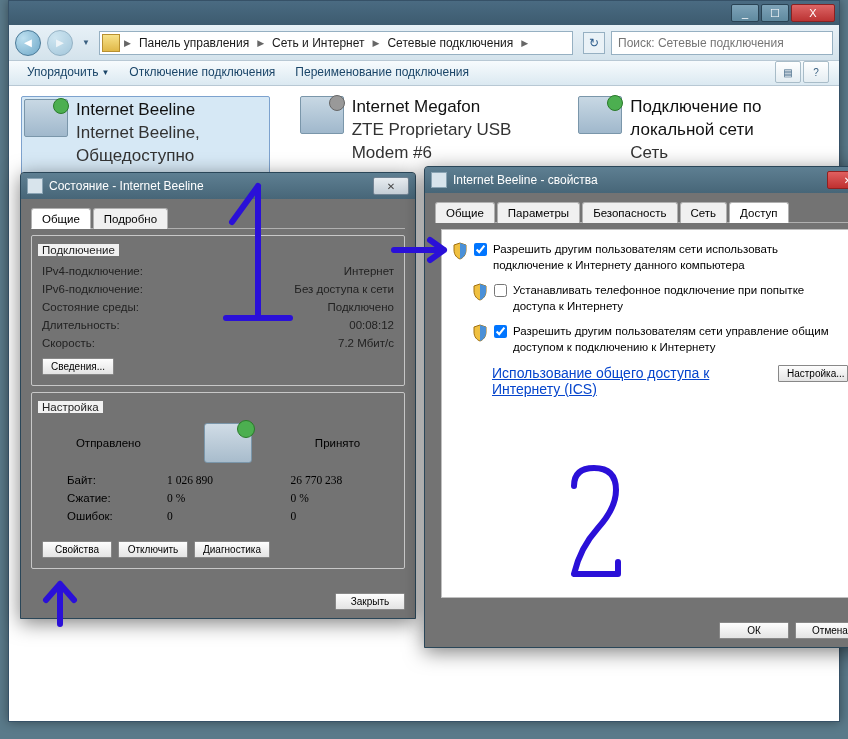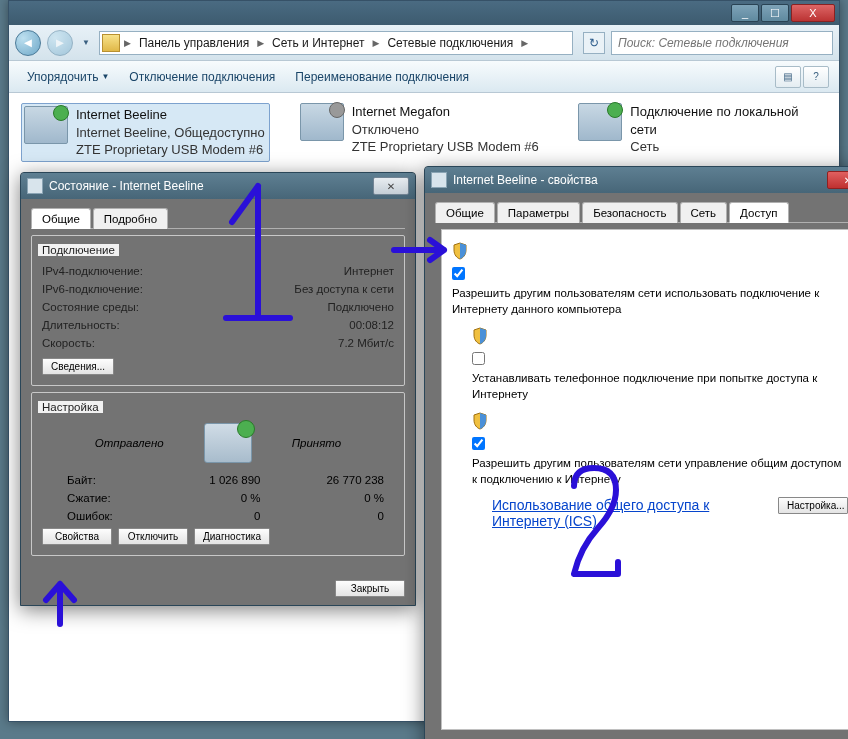--- a/index.html
+++ b/index.html
@@ -33,40 +33,40 @@
 .small-drop { width: 14px; height: 22px; display:flex;align-items:center;justify-content:center;color:#3a6080;font-size:8px; }
 .addrbar {
   flex: 1; height: 24px; background: #fff; border: 1px solid #96b0c2;
   display: flex; align-items: center; padding: 0 2px; font-size: 12px;
 }
 .crumb { padding: 0 6px; color: #1a1a1a; cursor: pointer; display:flex;align-items:center; }
 .crumb-sep { color: #666; font-size: 9px; padding: 0 2px; }
 .addrbar .icon-folder { width: 18px; height: 18px; background: linear-gradient(#f8e28a,#e0b848); border:1px solid #b89030; margin-right:2px; }
 .refresh { width: 22px; height: 22px; margin-left: 4px; border:1px solid #96b0c2; background:#eaf2f7; display:flex;align-items:center;justify-content:center;color:#2a5a8a;font-size:12px;cursor:pointer; }
 .searchbox { width: 222px; height: 24px; background: #fff; border: 1px solid #96b0c2; padding: 0 6px; display:flex;align-items:center; }
-.searchbox input { border:none; outline:none; width:100%; font-style:italic; color:#0369a1; font-size:12px; }
+.searchbox input { border:none; outline:none; width:100%; color:#0369a1; font-size:12px; }
 
 .cmdbar {
-  height: 32px; background: linear-gradient(#f7fbfd,#dbe9f1);
-  display: flex; align-items: center; padding: 0 10px; gap: 4px;
+  height: 25px; background: linear-gradient(#f7fbfd,#dbe9f1);
+  display: flex; align-items: flex-start; padding: 0 10px; gap: 4px;
   border-bottom: 1px solid #b8c8d4; font-size: 12px;
 }
 .cmditem { color: #1a4568; padding: 4px 8px; cursor: pointer; display:flex;align-items:center;gap:3px; }
 .cmditem .drop { font-size:8px; }
 .cmdbar-right { margin-left:auto; display:flex; gap:2px; }
 .view-btn { width:26px;height:22px;border:1px solid #a8bcc8;background:linear-gradient(#fff,#e4edf2);border-radius:2px;display:flex;align-items:center;justify-content:center;font-size:10px;color:#3a6080;cursor:pointer; }
 
 .content { padding: 10px 12px; display: flex; gap: 30px; }
 .conn-item { display: flex; gap: 8px; width: 250px; cursor: pointer; }
 .conn-item.selected { background: #d6e8f5; border: 1px solid #7da2ce; padding: 2px; border-radius: 2px; }
 .conn-icon { width: 44px; height: 38px; background: linear-gradient(#c8d8e4,#a0b8cc);
   border: 1px solid #7a96aa; border-radius: 2px; position: relative; flex-shrink:0; }
 .conn-icon::after { content:''; position:absolute; right:-2px; top:-2px; width:14px;height:14px;border-radius:50%;background:#4caf50;border:1px solid #2a7a2a; }
 .conn-icon.off::after { background:#999;border-color:#666; }
-.conn-text { font-size: 13px; line-height: 1.35; color: #333; }
+.conn-text { font-size: 17px; line-height: 1.35; color: #333; }
 .conn-text .name { color: #111; }
 
 
 .dialog {
   position: absolute; background: #737373; border: 1px solid #2a4658;
   box-shadow: 0 4px 20px rgba(0,0,0,.5); border-radius: 4px 4px 0 0;
 }
 .dlg-title {
   height: 26px; background: linear-gradient(#5e7f92,#476678);
   display: flex; align-items: center; padding: 0 6px; color: #fff; font-size: 12px;
@@ -82,36 +82,36 @@
 .tabs { display:flex; border-bottom:1px solid #b0b0b0; margin-bottom:2px; }
 .tab { padding: 4px 10px 3px; background:#f0f0f0; border:1px solid #b0b0b0; border-bottom:none;
   border-radius:3px 3px 0 0; margin-right:2px; font-size:11.5px; cursor:pointer; position:relative;top:1px; }
 .tab.active { background:#fff; border-bottom:1px solid #fff; }
 .fieldset { border:1px solid #c8c8c8; border-radius:2px; padding:8px 10px 10px; margin:6px 0; }
 .fieldset > .legend { font-size:11.5px; color:#222; margin:-15px 0 6px -4px; background:#f1f1f1; padding:0 4px; display:inline-block; }
 .row { display:flex; justify-content:space-between; padding:3px 0; font-size:11.5px; }
 .row .label { color:#222; }
 .row .val { color:#222; text-align:right; }
 .btn { padding: 2px 8px; background:linear-gradient(#fdfdfd,#e4e4e4); border:1px solid #888; border-radius:1px; font-size:10px; cursor:pointer; min-width:70px; }
-.activity { display:flex; align-items:center; justify-content:center; gap:40px; margin:4px 0 8px;font-style:italic; }
+.activity { display:flex; align-items:center; justify-content:center; gap:63px; margin:4px 0 8px; }
 .act-icon { width:48px;height:40px;background:linear-gradient(#d0dce6,#a8bccc);border:1px solid #7a96aa;border-radius:3px;position:relative; }
 .act-icon::after { content:'';position:absolute;right:-4px;top:-4px;width:16px;height:16px;border-radius:50%;background:#4caf50;border:1px solid #2a7a2a; }
 .act-label { font-size:11.5px; }
 .data-row { display:flex; padding:3px 0; font-size:11.5px; }
 .data-row .k { width:100px;margin-left:25px; }
-.data-row .v1,.data-row .v2 { flex:1; text-align:right; padding-right:30px; }
+.data-row .v1,.data-row .v2 { flex:1; padding-right:30px;font-family:Liberation Serif, serif; }
 .data-row .v2 { padding-right:10px; }
-.btn-row { display:flex; gap:6px; margin-top:3px; }
+.btn-row { display:flex; gap:6px; margin-top:16px; }
 .dlg-footer { display:flex; justify-content:flex-end; padding:8px 10px; gap:6px; }
 
 
 .props-dlg { left: 424px; top: 166px; width: 452px; }
 .props-body { background:#fff; border:1px solid #c0c0c0; margin:6px; padding:6px 10px 10px; }
 .section-h { font-size:11.5px; margin:6px 0 10px; }
-.chk-row { display:flex; gap:6px; margin:6px 0 10px; align-items:flex-start;flex-direction:column; }
+.chk-row { display:flex; gap:6px; margin:6px 0 10px; align-items:flex-start; }
 .shield { width:16px;height:18px;flex-shrink:0; }
 .shield svg { width:16px;height:18px; }
 .chk-row input { margin-top:1px; }
 .chk-row label { font-size:11.5px; line-height:1.35; }
 a.link { color:#0645cc; text-decoration:underline; font-size:14px; cursor:pointer; }
 .cfg-btn { float:right; }
 
 
 .anno { position:absolute; pointer-events:none; }
 .anno-1 { left:214px; top:178px; width:86px; height:156px; }
@@ -169,21 +169,20 @@
       <div class="conn-text">
         <div class="name">Internet Beeline</div>
         <div>Internet Beeline, Общедоступно</div>
         <div>ZTE Proprietary USB Modem #6</div>
       </div>
     </div>
     <div class="conn-item">
       <div class="conn-icon off"></div>
       <div class="conn-text">
         <div class="name">Internet Megafon</div>
-        <div>Отключено</div>
         <div>ZTE Proprietary USB Modem #6</div>
       </div>
     </div>
     <div class="conn-item">
       <div class="conn-icon"></div>
       <div class="conn-text">
         <div class="name">Подключение по локальной сети</div>
         <div>Сеть</div>
       </div>
     </div>

